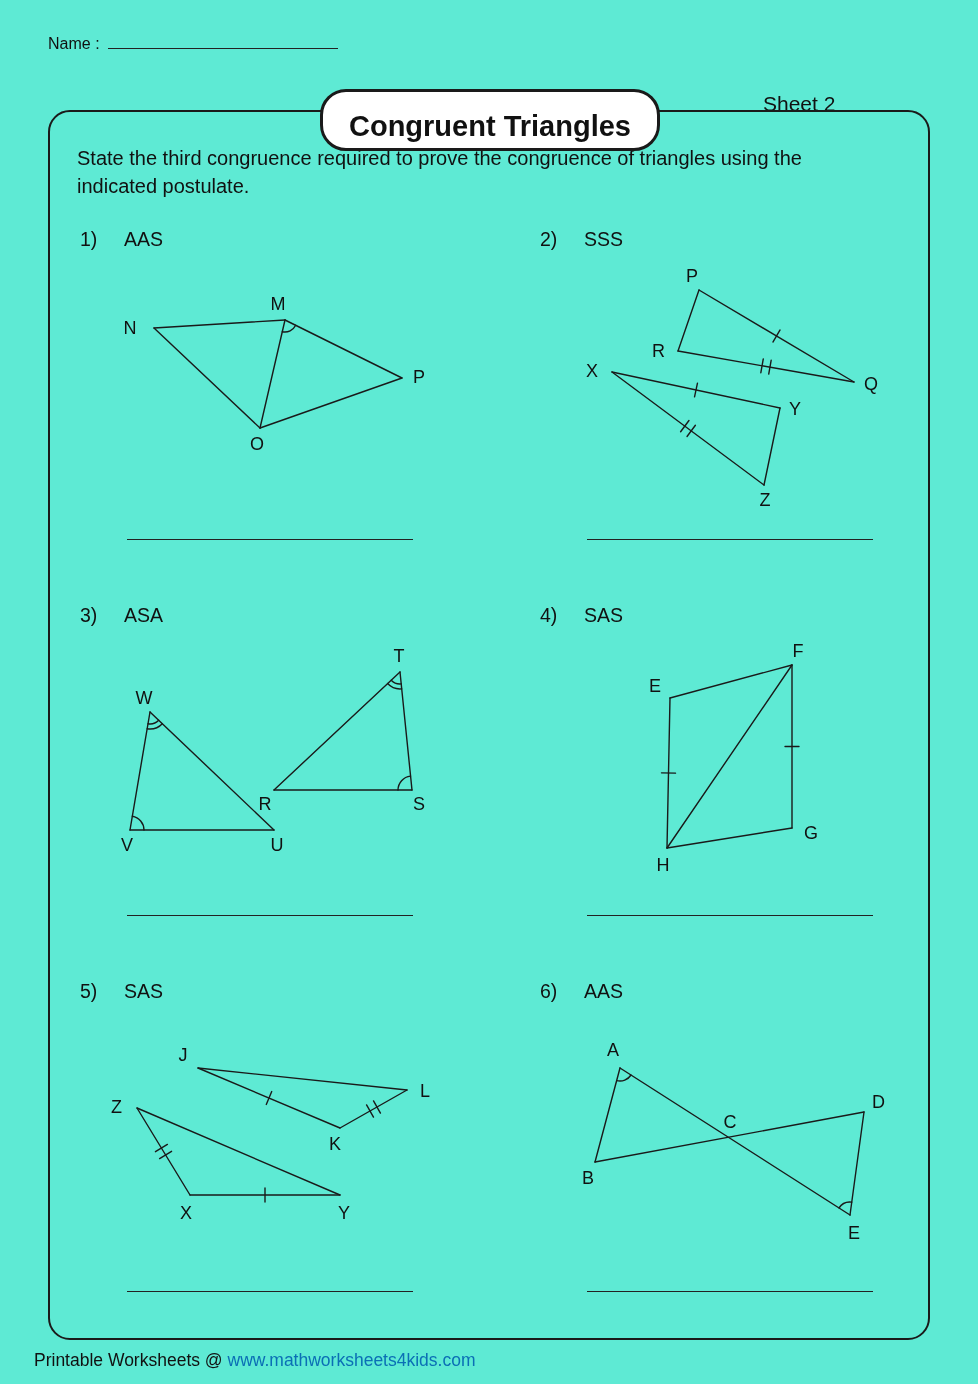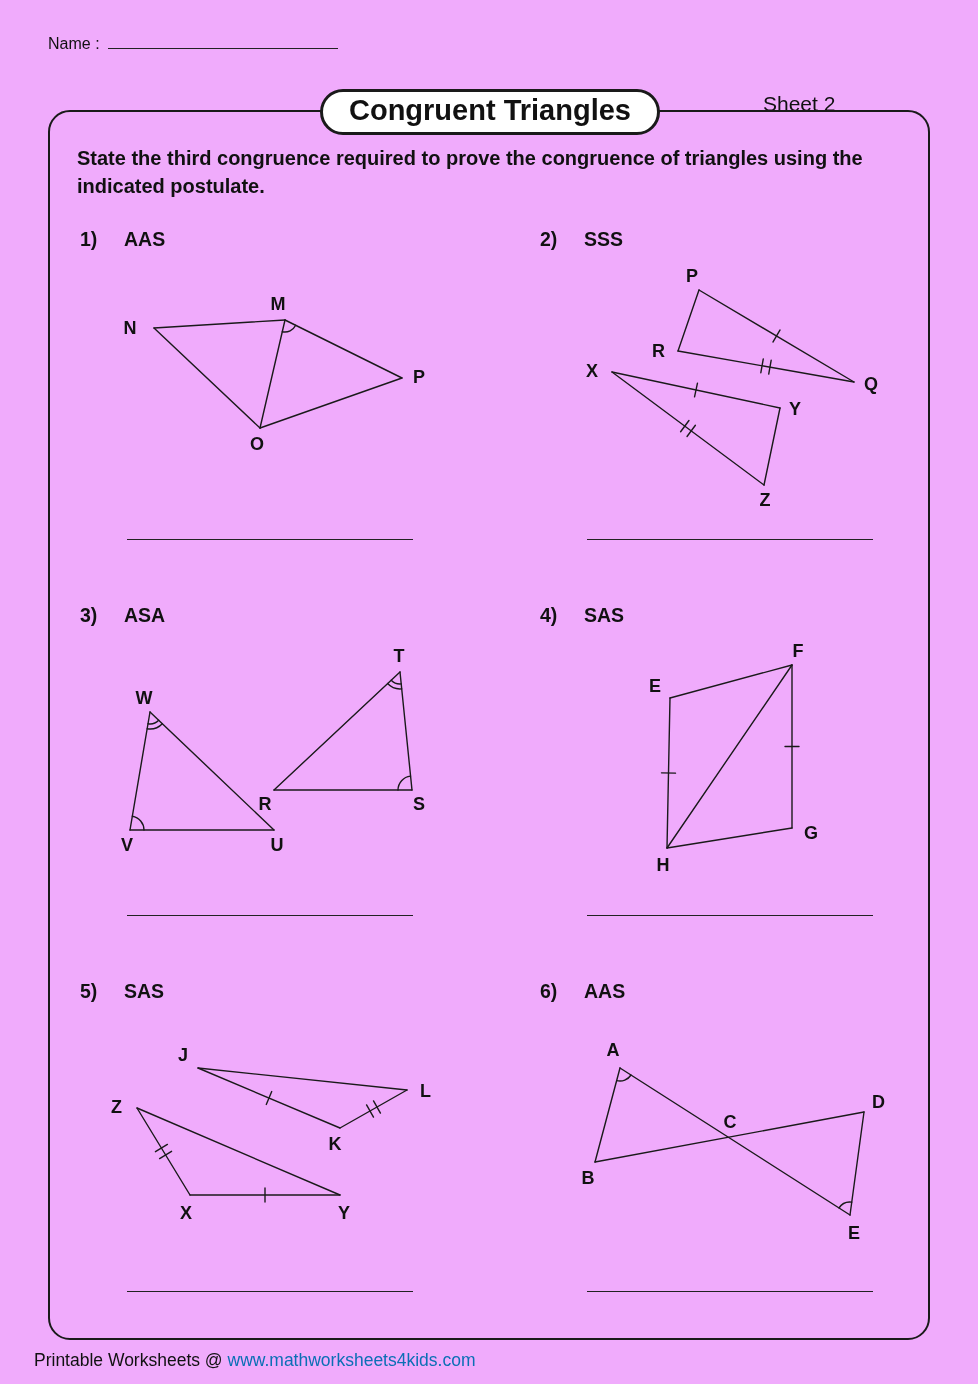--- a/index.html
+++ b/index.html
@@ -1,29 +1,29 @@
 <!DOCTYPE html>
 <html><head>
 <meta charset="utf-8">
 <style>
   html,body{margin:0;padding:0;background:#fff;}
-  .page{position:relative;width:978px;height:1384px;background:#f0abfc;
+  .page{position:relative;width:978px;height:1384px;background:#5eead4;
         font-family:"Liberation Sans",sans-serif;color:#111;overflow:hidden;}
 
   .name-row{position:absolute;left:48px;top:34px;font-size:16px;}
   .name-line{display:inline-block;width:230px;height:14px;margin-left:8px;
              border-bottom:1.6px solid #222;}
 
   .title-badge{position:absolute;left:320px;top:89px;z-index:3;background:#fff;
-               border:3px solid #1a1a1a;border-radius:26px;padding:2px 26px 5px 26px;
+               border:3px solid #1a1a1a;border-radius:26px;padding:18px 26px 5px 26px;
                font-size:29px;font-weight:bold;white-space:nowrap;}
   .sheet-label{position:absolute;left:763px;top:92px;font-size:21px;}
 
   .main-box{position:absolute;left:48px;top:110px;width:878px;height:1226px;
-            border:2.5px solid #1a1a1a;border-radius:22px;font-weight:bold;}
+            border:2.5px solid #1a1a1a;border-radius:22px;}
 
   .instructions{position:absolute;left:27px;top:32px;width:805px;margin:0;
                 font-size:20px;line-height:1.4;}
 
   .cell{position:absolute;width:400px;height:322px;}
   .c1{left:22px;top:116px;} .c2{left:482px;top:116px;}
   .c3{left:22px;top:492px;} .c4{left:482px;top:492px;}
   .c5{left:22px;top:868px;} .c6{left:482px;top:868px;}
 
   .cell-head{display:flex;align-items:baseline;font-size:19.5px;padding-left:8px;height:26px;}

